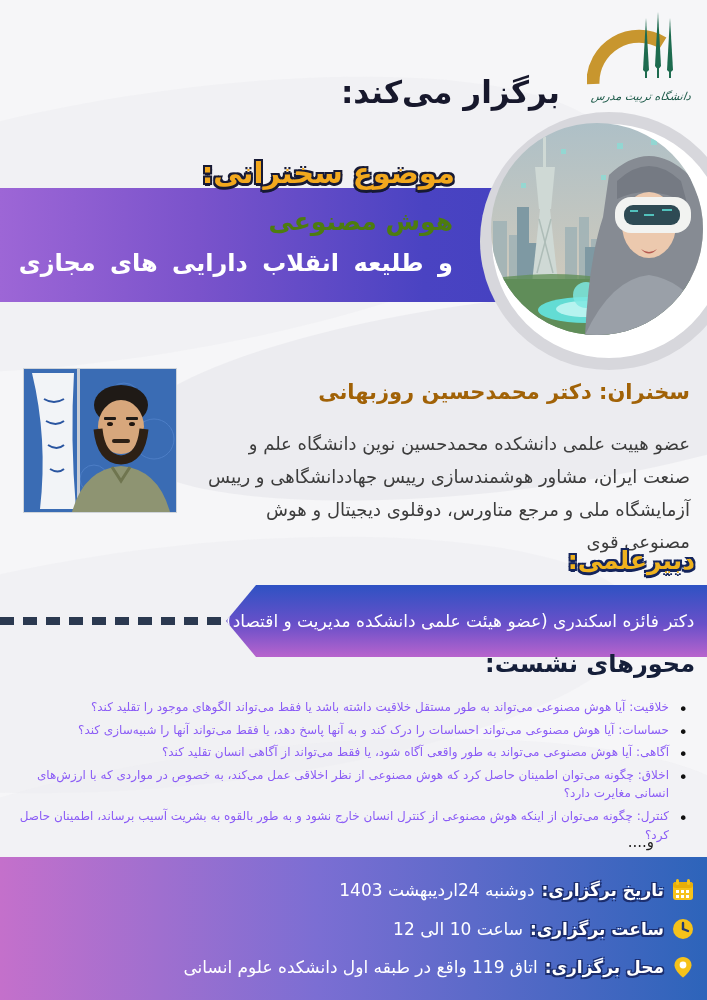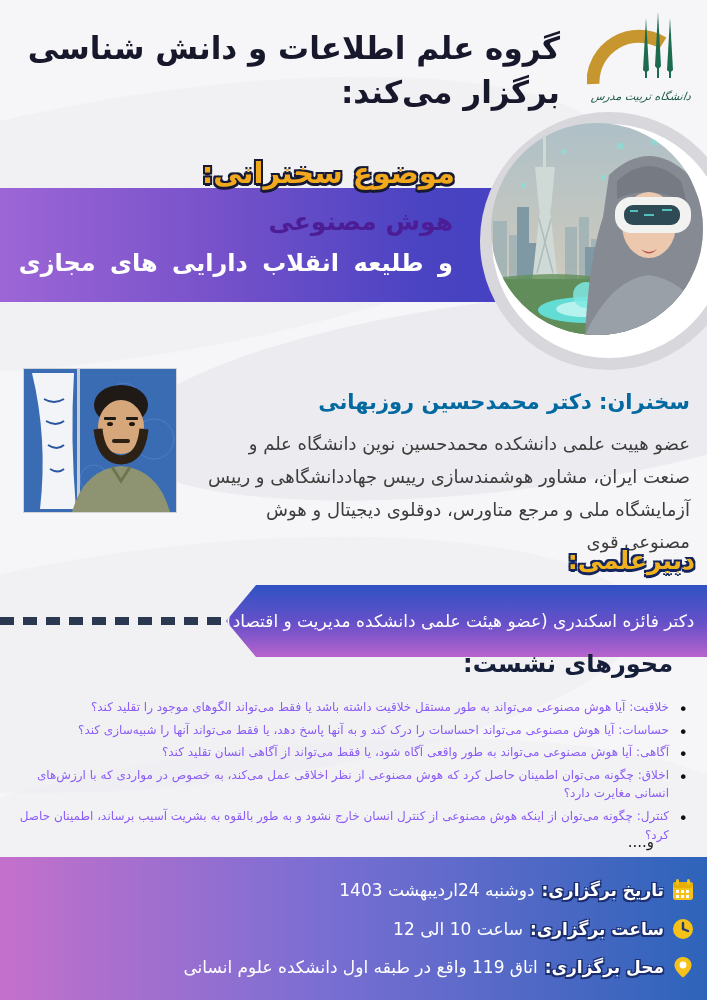--- a/index.html
+++ b/index.html
@@ -28,31 +28,31 @@
   
   .band{
     position:absolute;top:188px;left:0;width:707px;height:114px;z-index:1;
     background:linear-gradient(90deg,#9d66d6 0%,#7a53cb 28%,#4a43c2 60%,#3a3fbe 100%);
   }
   .topic-label{
     position:absolute;top:156px;right:252px;z-index:3;
     font-size:29px;font-weight:bold;color:#f2a81d;white-space:nowrap;
     text-shadow:-2px -2px 0 #171a35,2px -2px 0 #171a35,-2px 2px 0 #171a35,2px 2px 0 #171a35,0 3px 0 #171a35;
   }
-  .topic-line1{position:absolute;top:207px;right:254px;z-index:3;color:#4c1d95;font-size:25px;font-weight:bold;white-space:nowrap;}
+  .topic-line1{position:absolute;top:207px;right:254px;z-index:3;color:#4d7c0f;font-size:25px;font-weight:bold;white-space:nowrap;}
   .topic-line2{position:absolute;top:249px;right:254px;z-index:3;color:#fff;font-size:24px;font-weight:bold;white-space:nowrap;word-spacing:6px;}
 
   
   .hero-ring{position:absolute;top:112px;left:480px;width:258px;height:258px;border-radius:50%;background:#d7d7dc;z-index:2;}
   .hero-white{position:absolute;top:12px;left:12px;width:234px;height:234px;border-radius:50%;background:#ffffff;}
   .hero-img{position:absolute;top:11px;left:11px;width:212px;height:212px;border-radius:50%;overflow:hidden;}
 
   
   .speaker-photo{position:absolute;top:368px;left:23px;width:154px;height:145px;z-index:2;border:1px solid #cfd4da;box-sizing:border-box;}
-  .speaker-title{position:absolute;top:390px;right:17px;z-index:3;color:#0369a1;font-size:21px;font-weight:bold;white-space:nowrap;}
+  .speaker-title{position:absolute;top:380px;right:17px;z-index:3;color:#a16207;font-size:21px;font-weight:bold;white-space:nowrap;}
   .speaker-bio{
     position:absolute;top:428px;right:17px;width:492px;z-index:3;
     color:#3d3d3d;font-size:18px;line-height:1.82;text-align:right;
   }
 
   
   .secretary-label{
     position:absolute;top:546px;right:12px;z-index:4;
     font-size:25px;font-weight:bold;color:#efb21e;white-space:nowrap;
     text-shadow:-2px -2px 0 #14245c,2px -2px 0 #14245c,-2px 2px 0 #14245c,2px 2px 0 #14245c,0 3px 0 #14245c;
@@ -63,21 +63,21 @@
     clip-path:polygon(0 50%,30px 0,100% 0,100% 100%,30px 100%);
     display:flex;align-items:center;justify-content:flex-end;
   }
   .secretary-banner .name{color:#fff;font-size:17px;white-space:nowrap;padding-right:18px;}
   .dashes{
     position:absolute;top:617px;left:0;width:224px;height:8px;z-index:3;
     background:repeating-linear-gradient(90deg,#2b3950 0 14px,transparent 14px 23px);
   }
 
   
-  .agenda-title{position:absolute;top:650px;right:34px;z-index:3;color:#151f3a;font-size:24px;font-weight:bold;white-space:nowrap;}
+  .agenda-title{position:absolute;top:650px;right:12px;z-index:3;color:#151f3a;font-size:24px;font-weight:bold;white-space:nowrap;}
   .agenda-list{position:absolute;top:698px;right:17px;left:14px;z-index:3;margin:0;padding:0;list-style:none;}
   .agenda-list li{
     position:relative;padding-right:21px;margin-bottom:4px;
     color:#8b5cf6;font-size:12px;line-height:1.55;text-align:right;
   }
   .agenda-list li::before{content:"•";position:absolute;right:2px;top:0;color:#111;font-size:16px;}
   .agenda-more{position:absolute;top:833px;right:53px;z-index:3;color:#1d1d1d;font-size:15px;}
 
   
   .footer{
@@ -98,21 +98,21 @@
 <body>
 
 <div class="poster">
 
   <div class="swoosh s1"></div>
   <div class="swoosh s2"></div>
   <div class="swoosh s3"></div>
   <div class="swoosh s4"></div>
 
   <div class="header-title">
-    <span>گروه علم اطلاعات و دانش شناسی</span><br>
+    <br>
     <span>برگزار می‌کند:</span>
   </div>
 
   <div class="logo">
     <svg width="108" height="86" viewBox="0 0 108 86">
       <path d="M6 76 A 46 46 0 0 1 76 35" fill="none" stroke="#c8962e" stroke-width="13"></path>
       <g fill="#1d6b4f">
         <path d="M56 62 L59 10 L62 62 Q59 66 56 62 Z"></path>
         <path d="M68 58 L71 4 L74 58 Q71 63 68 58 Z"></path>
         <path d="M80 62 L83 10 L86 62 Q83 66 80 62 Z"></path>

